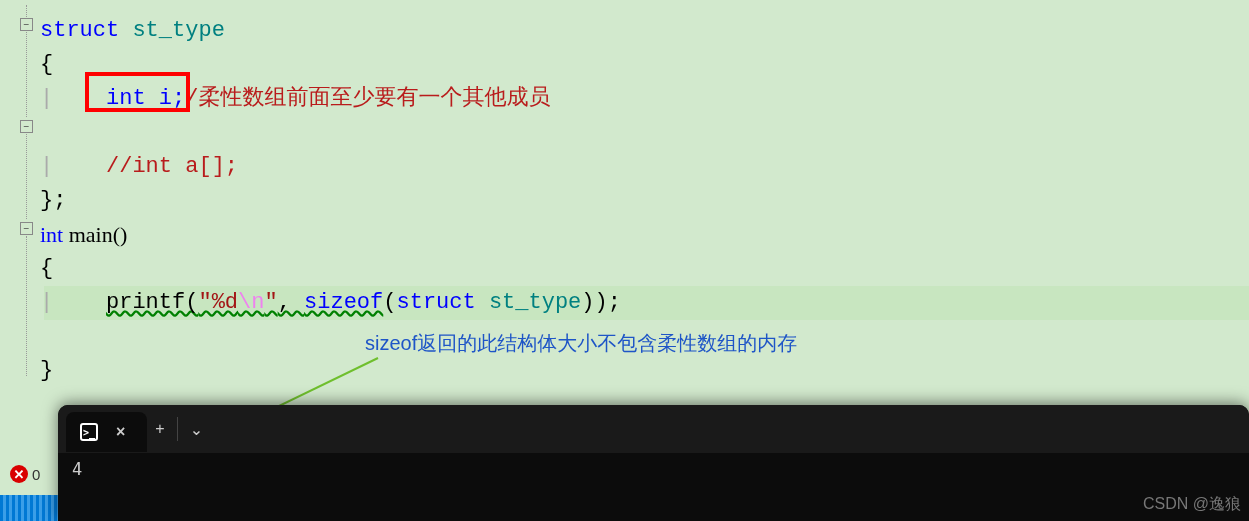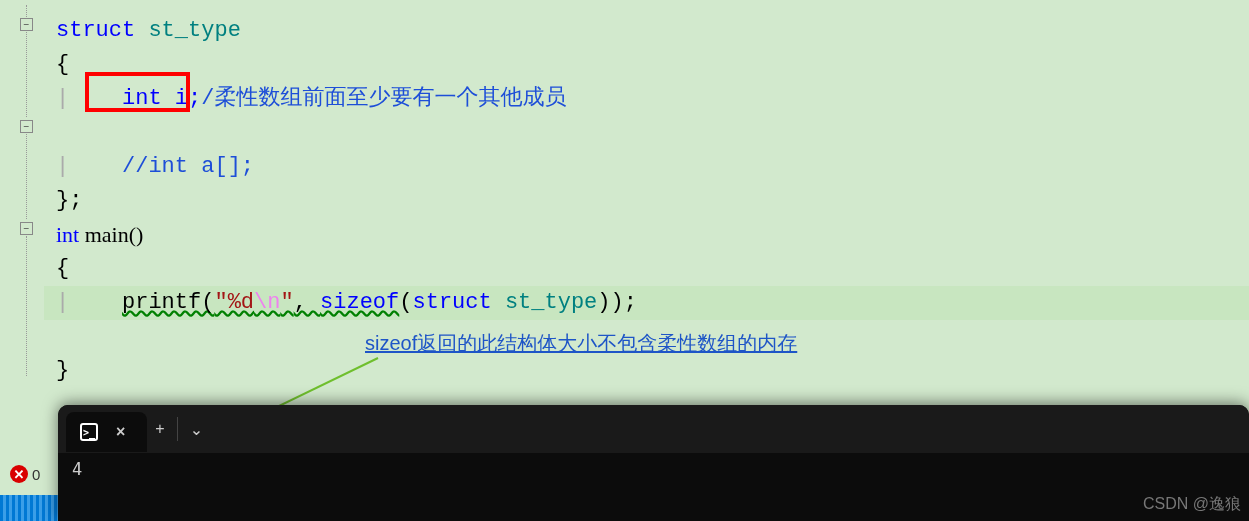--- a/index.html
+++ b/index.html
@@ -42,28 +42,28 @@
     font-family: sans-serif;
   }
   .vline {
     position: absolute;
     left: 26px;
     width: 0;
     border-left: 1px dotted #999;
   }
   .code {
     position: absolute;
-    left: 56px;
+    left: 40px;
     top: 0;
     right: 0;
   }
   .kw-blue { color: #0000ff; }
   .type-teal { color: #008080; }
   .brace { color: #000; }
-  .comment { color: #1d4ed8; margin-top: 24px; }
+  .comment { color: #b91c1c; margin-top: 24px; }
   .str { color: #a31515; }
   .esc { color: #ee82ee; }
   .cl { position: absolute; left: 0; }
   .redbox {
     position: absolute;
     border: 4px solid #ff0000;
     background: transparent;
   }
   .highlight-line {
     position: absolute;
@@ -77,21 +77,20 @@
     text-decoration-skip-ink: none;
   }
   .indent-guide {
     color: #aaa;
   }
   .annotation {
     position: absolute;
     font-family: "Microsoft YaHei", sans-serif;
     font-size: 20px;
     color: #1e55c7;
-    text-decoration: underline;
   }
   .terminal {
     position: absolute;
     left: 58px;
     top: 405px;
     width: 1191px;
     height: 116px;
     background: #0c0c0c;
     border-radius: 10px 10px 0 0;
     box-shadow: 0 -2px 15px rgba(0,0,0,0.5);

